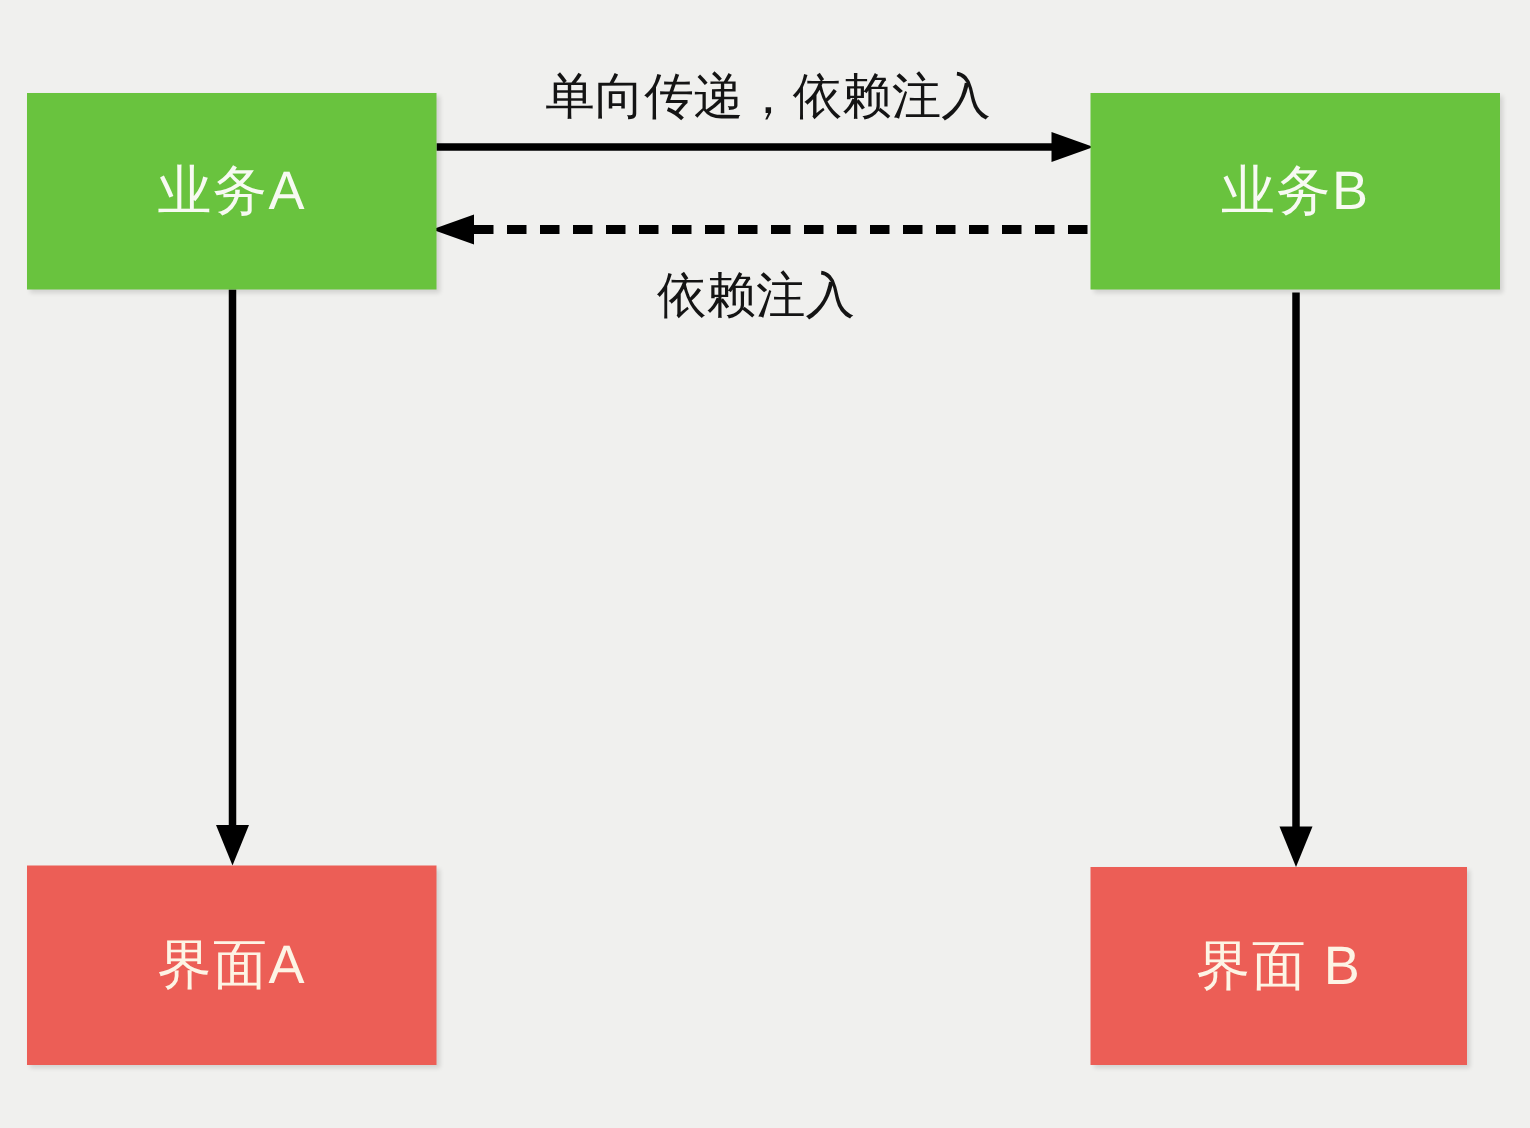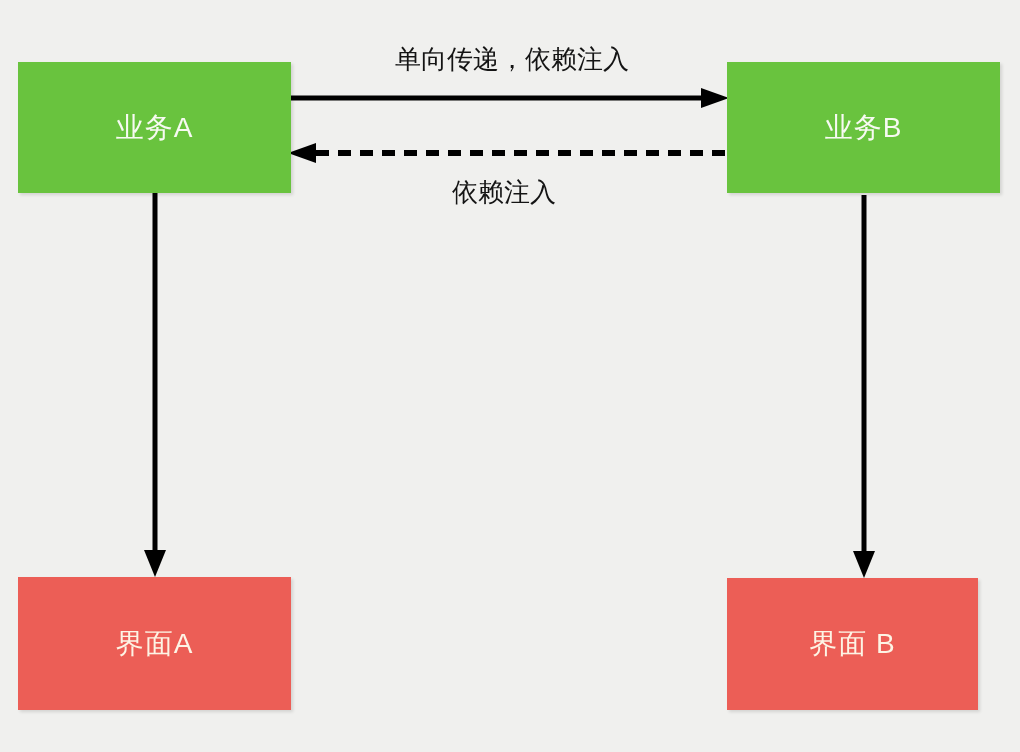--- a/index.html
+++ b/index.html
@@ -28,21 +28,21 @@
     pointer-events: none;
   }
   .node {
     position: absolute;
     display: flex;
     align-items: center;
     justify-content: center;
     box-shadow: 2px 2px 3px rgba(0,0,0,0.12);
   }
   .node span {
-    font-size: 28px;
+    font-size: 36px;
     letter-spacing: 1px;
   }
   .node.green {
     background: #69c33e;
   }
   .node.green span {
     color: #f7faf2;
   }
   .node.red {
     background: #ec5e56;
@@ -50,21 +50,21 @@
   .node.red span {
     color: #fdf4e5;
   }
   #node-business-a { left: 18px;  top: 62px;  width: 273px; height: 131px; }
   #node-business-b { left: 727px; top: 62px;  width: 273px; height: 131px; }
   #node-interface-a { left: 18px;  top: 577px; width: 273px; height: 133px; }
   #node-interface-b { left: 727px; top: 578px; width: 251px; height: 132px; }
   .edge-label {
     position: absolute;
     color: #141414;
-    font-size: 26px;
+    font-size: 33px;
     white-space: nowrap;
     transform: translateX(-50%);
   }
   #edge-label-forward { left: 512px; top: 42px; }
   #edge-label-back    { left: 504px; top: 175px; }
 </style>
 </head>
 <body>
 
 <div class="canvas">

